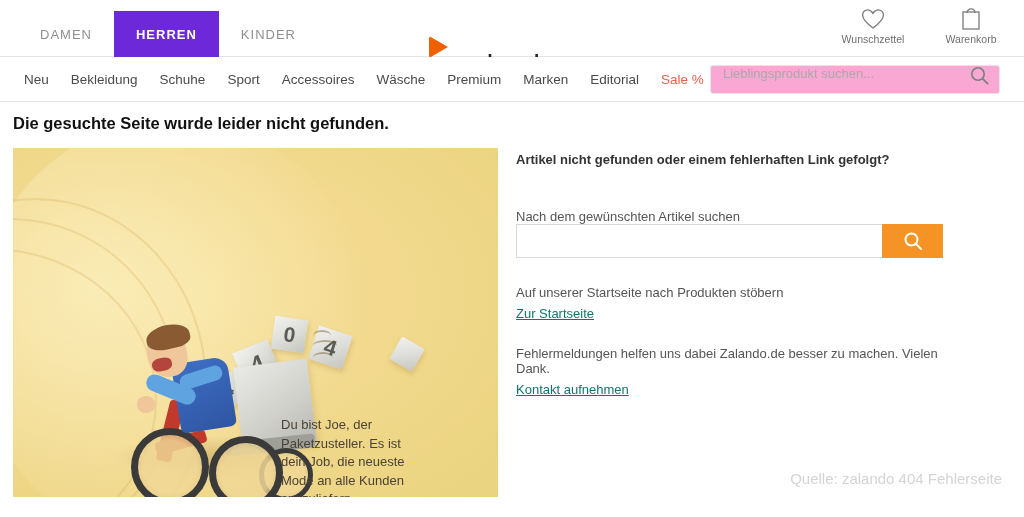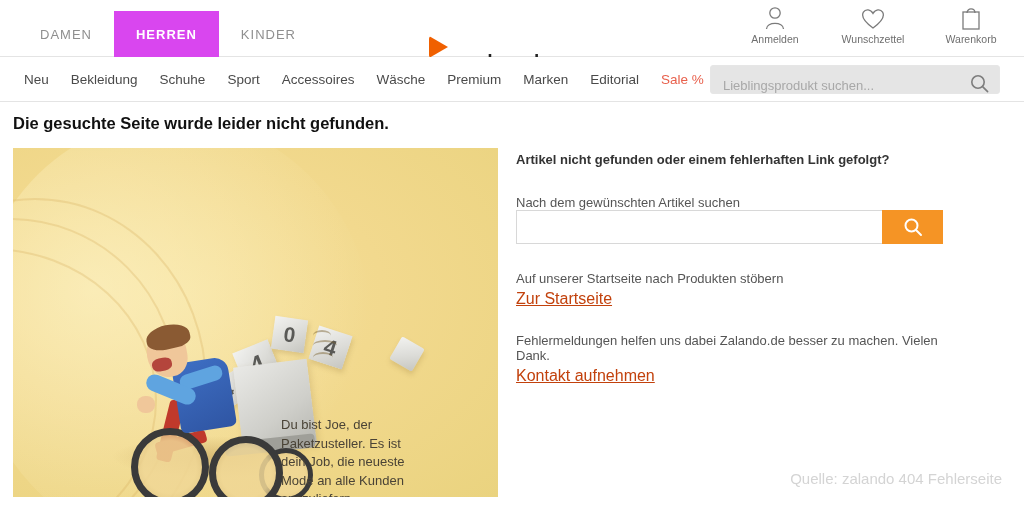--- a/index.html
+++ b/index.html
@@ -39,21 +39,21 @@
     font-size: 13px;
     letter-spacing: 1.0px;
     color: #8f8f8f;
     cursor: pointer;
     user-select: none;
     height: 46px;
     margin-top: 5px;
     box-sizing: border-box;
   }
   .gender-tab.active {
-    background: #d946ef;
+    background: #6d28d9;
     color: #ffffff;
     font-weight: bold;
   }
 
   .logo {
     position: absolute;
     left: 429px;
     top: 12px;
     display: flex;
     align-items: center;
@@ -126,25 +126,25 @@
   }
   .nav-link.sale {
     color: #e8604c;
   }
   .nav-search {
     position: absolute;
     right: 24px;
     top: 8px;
     width: 290px;
     height: 29px;
-    background: #e5e5e5;
+    background: #f9a8d4;
     border: 1px solid #e6e6e6;
     border-radius: 3px;
     display: flex;
-    align-items: flex-end;
+    align-items: flex-start;
     box-sizing: border-box;
   }
   .nav-search input {
     flex: 1;
     border: none;
     outline: none;
     background: transparent;
     font-size: 13px;
     color: #555;
     padding: 0 12px;
@@ -325,21 +325,21 @@
   .right-col {
     position: absolute;
     left: 516px;
     top: 152px;
     width: 450px;
   }
   .rc-heading {
     font-size: 13px;
     font-weight: bold;
     color: #333;
-    margin-bottom: 28px;
+    margin-bottom: 42px;
   }
   .rc-label {
     font-size: 13px;
     color: #555;
   }
   .rc-search {
     display: flex;
     width: 427px;
     height: 34px;
     margin-bottom: 27px;
@@ -363,22 +363,22 @@
     align-items: center;
     justify-content: center;
     cursor: pointer;
   }
   .rc-text {
     font-size: 13px;
     color: #555;
     margin-bottom: 4px;
   }
   .rc-link {
-    font-size: 16px;
-    color: #c2410c;
+    font-size: 13px;
+    color: #0f766e;
     text-decoration: underline;
     cursor: pointer;
     display: inline-block;
     margin-bottom: 25px;
   }
   .rc-link.last { margin-bottom: 0; }
 
   .source-note {
     position: absolute;
     right: 22px;
@@ -404,29 +404,20 @@
     </div>
   </div>
 
   <div class="logo">
     <span class="logo-mark"></span>
     <span class="logo-text">zalando</span>
   </div>
 
   <div class="header-actions">
 
-    <div class="header-action">
-      <div class="ha-icon">
-        <svg width="22" height="24" viewBox="0 0 22 24">
-          <circle cx="11" cy="7" r="5.2" fill="none" stroke="#7b7b7b" stroke-width="1.3"></circle>
-          <path d="M2.5 23 C2.5 15.5 19.5 15.5 19.5 23" fill="none" stroke="#7b7b7b" stroke-width="1.3"></path>
-        </svg>
-      </div>
-      <div class="ha-label">Anmelden</div>
-    </div>
 
     <div class="header-action">
       <div class="ha-icon">
         <svg width="26" height="23" viewBox="0 0 26 23">
           <path d="M13 21 C3 13.5 1.2 8.8 3.4 5.2 C5.6 1.6 10.6 2.1 13 6.4 C15.4 2.1 20.4 1.6 22.6 5.2 C24.8 8.8 23 13.5 13 21 Z" fill="none" stroke="#7b7b7b" stroke-width="1.3"></path>
         </svg>
       </div>
       <div class="ha-label">Wunschzettel</div>
     </div>
 

